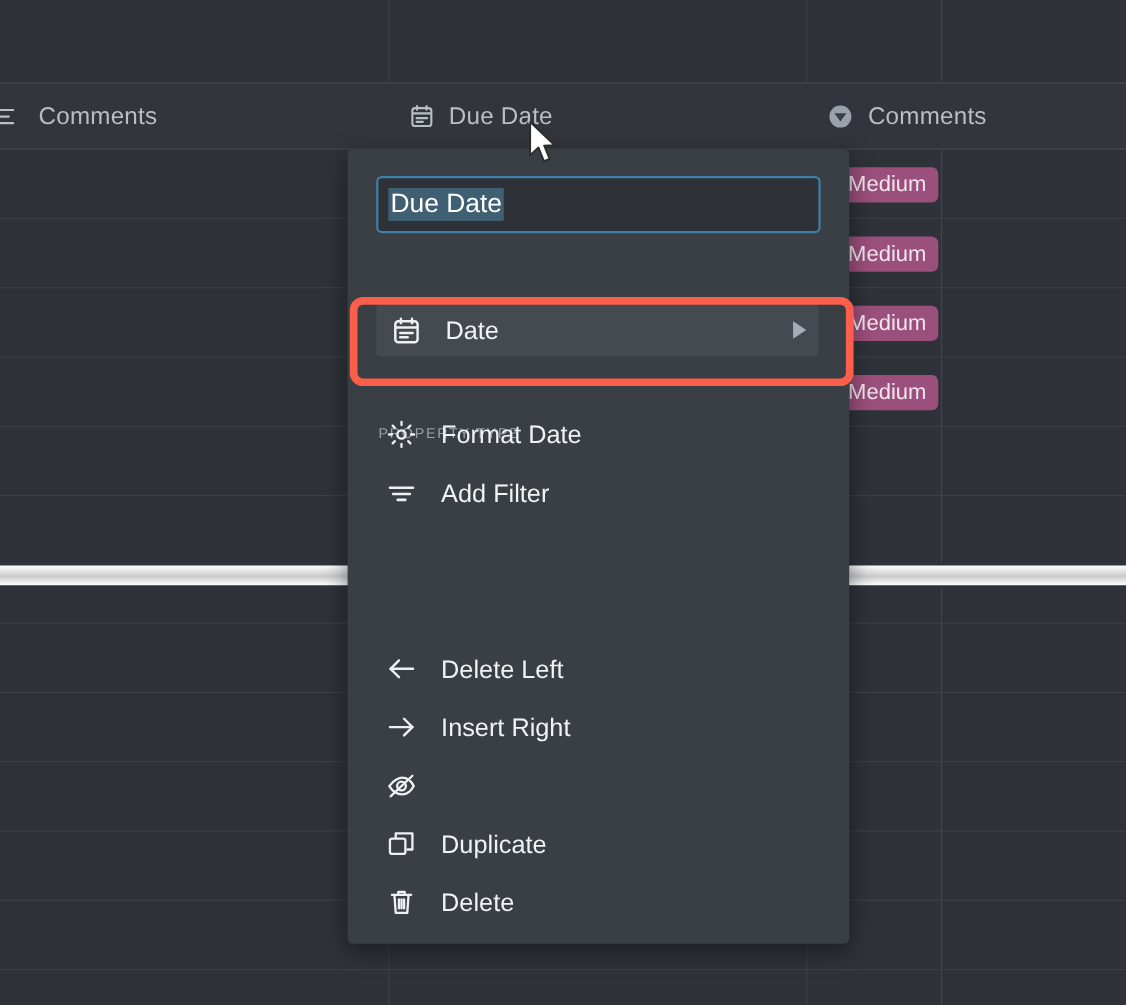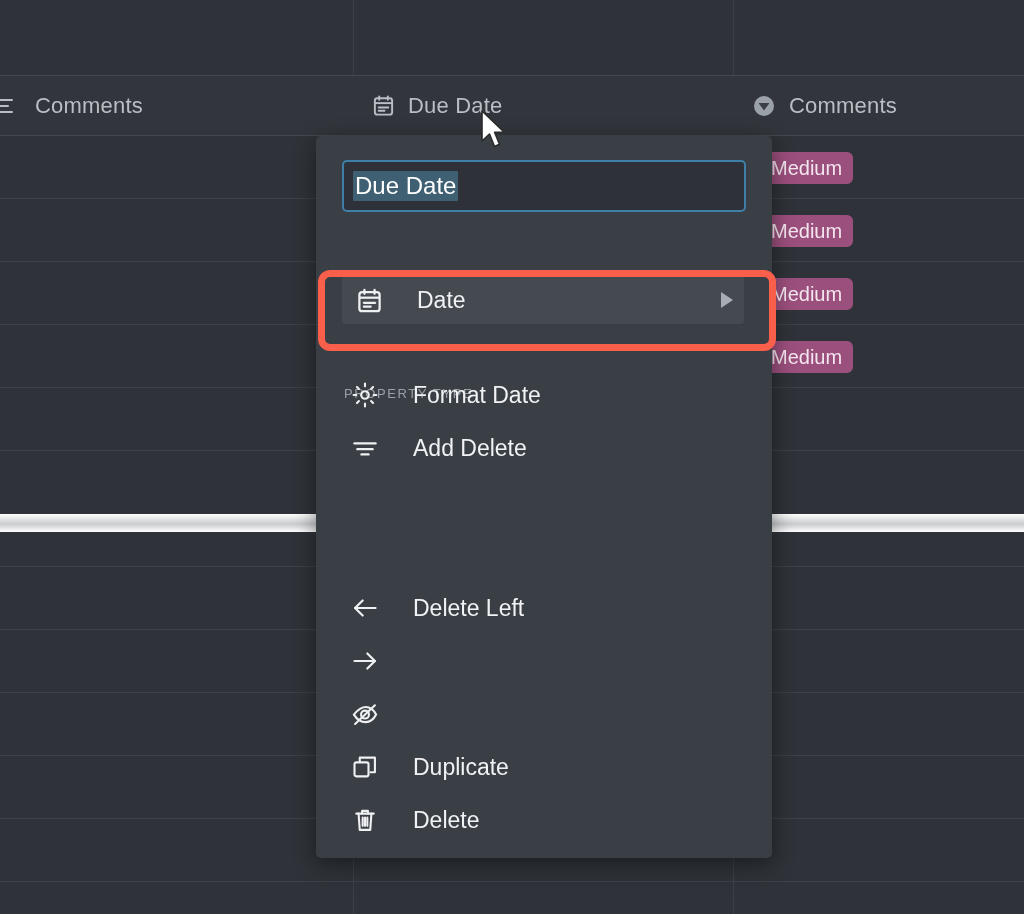--- a/index.html
+++ b/index.html
@@ -71,21 +71,21 @@
     padding: 1px 2px; border-radius: 1px; line-height: 1.15;
   }
 
   .section-label {
     position: absolute; left: 28px; top: 250px;
     font-size: 13px; letter-spacing: 1.6px; color: #9aa0a7; font-weight: 400;
   }
 
   .menu-item {
     position: absolute; left: 22px; width: 412px; height: 46px;
-    display: flex; align-items: center; gap: 32px;
+    display: flex; align-items: center; gap: 20px;
     color: #f0f2f4; font-size: 23px; padding-left: 11px;
   }
   .menu-item .mi-icon { flex: 0 0 32px; display: flex; align-items: center; justify-content: center; }
   .menu-item .mi-label { flex: 1 1 auto; white-space: nowrap; }
   .menu-item .mi-caret { flex: 0 0 auto; margin-right: 8px; display: flex; align-items: center; }
 
   .menu-item.selected {
     left: 26px; width: 402px; height: 48px;
     background: #454a51; border-radius: 4px;
   }
@@ -210,21 +210,21 @@
     </div>
 
     <div class="menu-item" style="top:289px">
       <span class="mi-icon">
         <svg class="ic" width="28" height="28" viewBox="0 0 24 24" stroke="#eef0f2" stroke-width="2" stroke-linecap="round">
           <line x1="3" y1="8" x2="21" y2="8"></line>
           <line x1="5.5" y1="13" x2="18.5" y2="13"></line>
           <line x1="9" y1="17.5" x2="15" y2="17.5"></line>
         </svg>
       </span>
-      <span class="mi-label">Add Delete</span>
+      <span class="mi-label">Add Filter</span>
     </div>
 
 
 
     <div class="menu-item" style="top:449px">
       <span class="mi-icon">
         <svg class="ic" width="28" height="28" viewBox="0 0 24 24" fill="none" stroke="#eef0f2" stroke-width="1.9" stroke-linecap="round" stroke-linejoin="round">
           <line x1="21" y1="12" x2="3.5" y2="12"></line>
           <polyline points="10,5.5 3.5,12 10,18.5"></polyline>
         </svg>
@@ -232,20 +232,21 @@
       <span class="mi-label">Delete Left</span>
     </div>
 
     <div class="menu-item" style="top:502px">
       <span class="mi-icon">
         <svg class="ic" width="28" height="28" viewBox="0 0 24 24" fill="none" stroke="#eef0f2" stroke-width="1.9" stroke-linecap="round" stroke-linejoin="round">
           <line x1="3" y1="12" x2="20.5" y2="12"></line>
           <polyline points="14,5.5 20.5,12 14,18.5"></polyline>
         </svg>
       </span>
+      <span class="mi-label">Insert Right</span>
     </div>
 
     <div class="menu-item" style="top:555px">
       <span class="mi-icon">
         <svg class="ic" width="28" height="28" viewBox="0 0 24 24" fill="none" stroke="#eef0f2" stroke-width="1.8" stroke-linecap="round">
           <path d="M2.5 12.5 C6 7.5, 10.5 6, 12.5 6 C16 6, 19.5 8.5, 21.5 12.5 C19.5 16.5, 16 19, 12.5 19 C9 19, 5 16.5, 2.5 12.5 Z"></path>
           <circle cx="12" cy="12.5" r="3.4"></circle>
           <line x1="3.5" y1="20.5" x2="20.5" y2="4.5"></line>
         </svg>
       </span>

